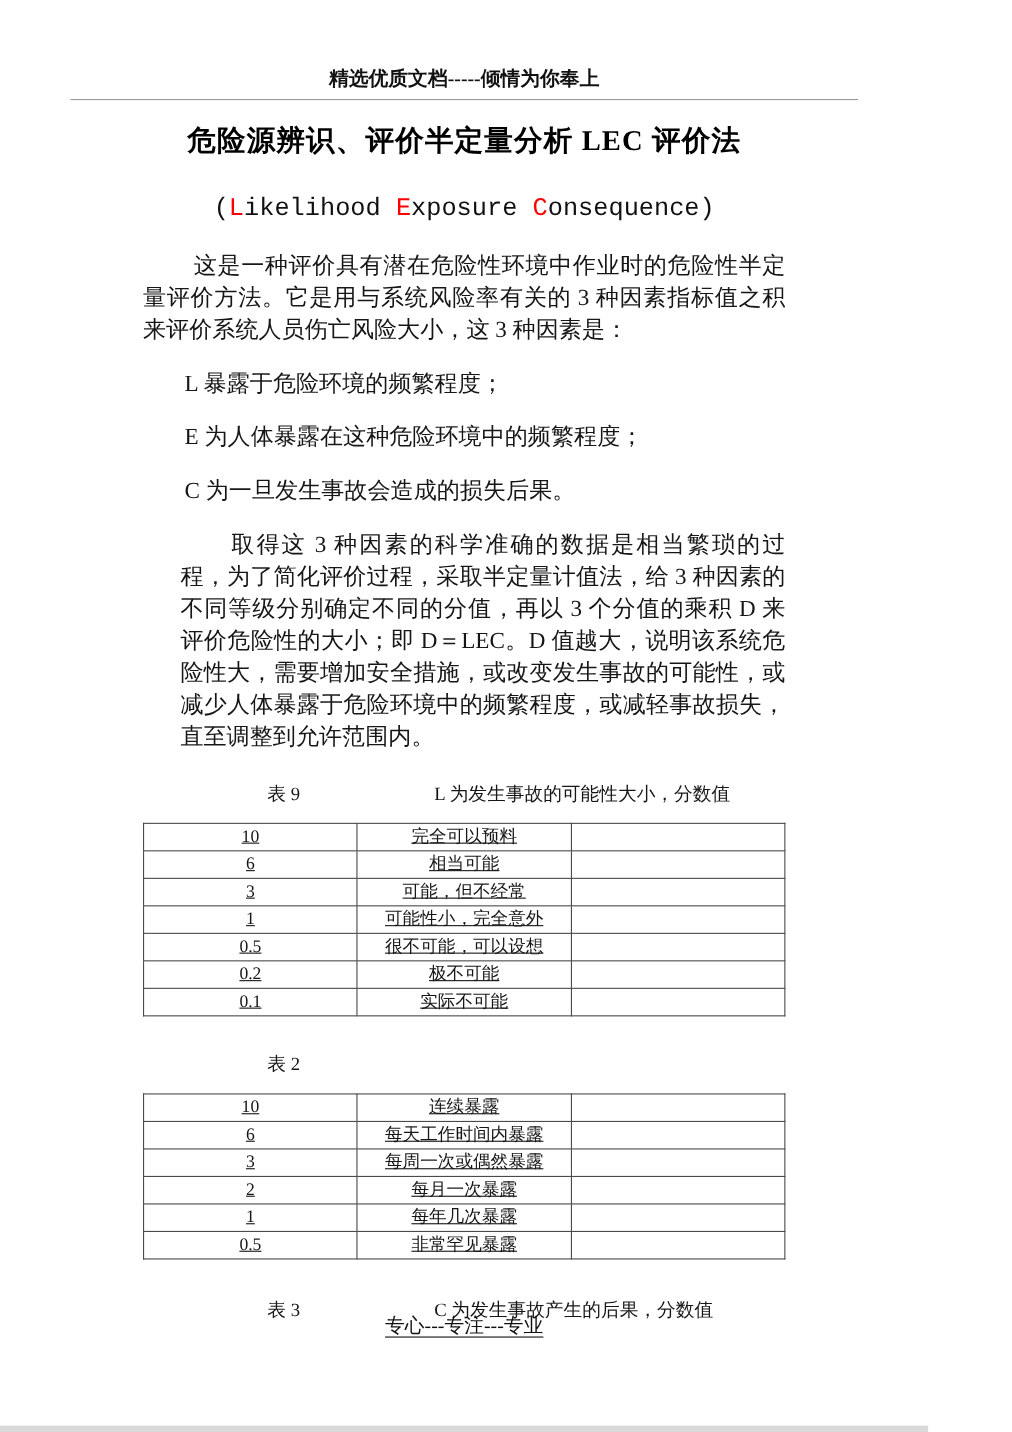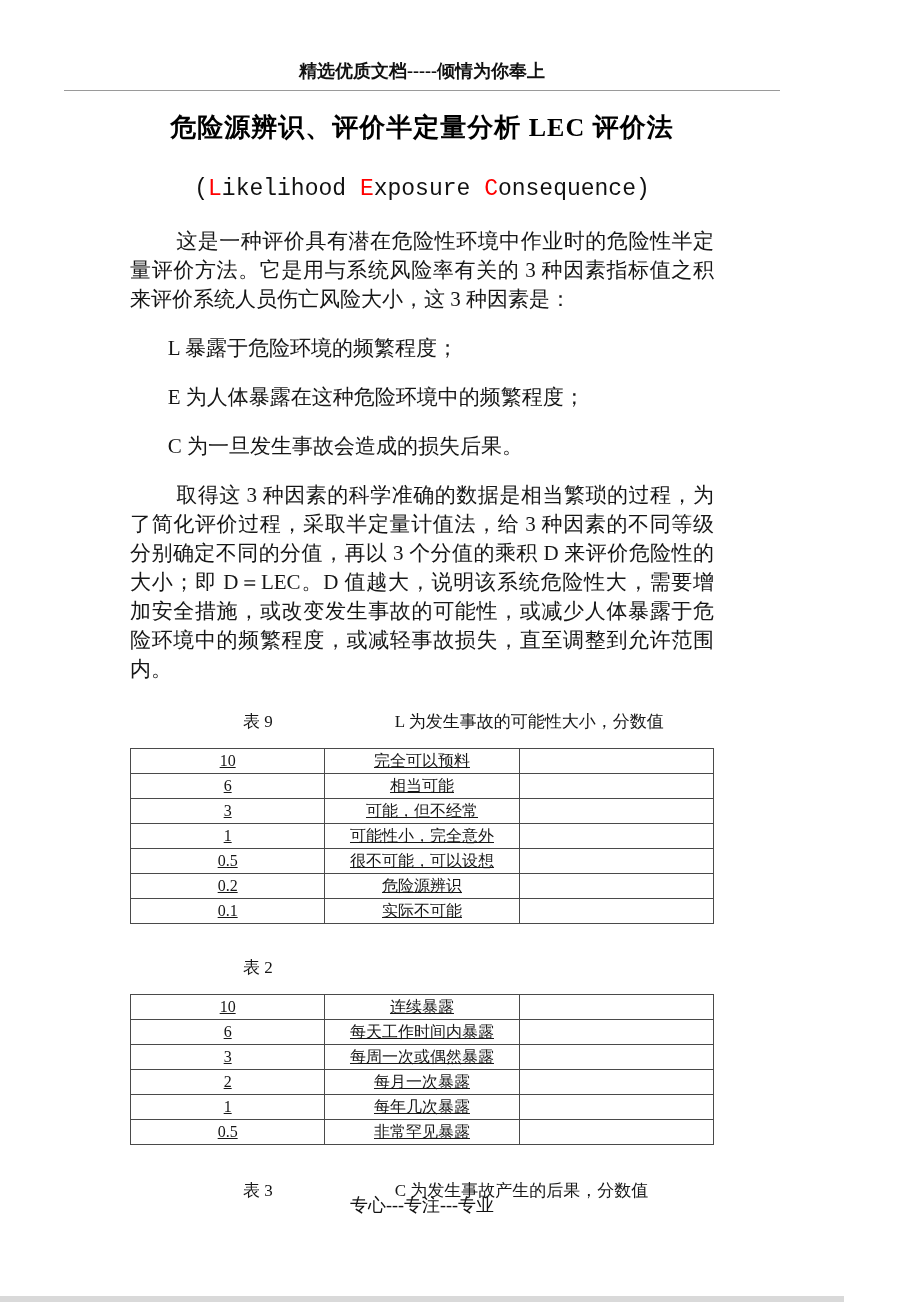--- a/index.html
+++ b/index.html
@@ -42,21 +42,21 @@
   }
   .content {
     margin: 0 130px;
     font-size: 21px;
     line-height: 29px;
     text-align: justify;
   }
   .para { margin: 0; }
   .intro { margin-top: 24px; text-indent: 2.2em; }
   .factor { margin-top: 20px; text-indent: 1.8em; }
-  .method { margin-top: 20px; text-indent: 2.2em; }
+  .method { margin-top: 20px; text-indent: 2.2em; margin-left: 34px; }
   .tbl-caption {
     display: flex;
     margin-top: 26px;
     font-size: 17px;
     line-height: 24px;
     text-align: left;
   }
   .tbl-caption .lbl { margin-left: 113px; }
   .tbl-caption .ttl { margin-left: 122px; }
   .caption-gap-lg { margin-top: 32px; }
@@ -81,21 +81,21 @@
   }
   .doc-footer {
     position: absolute;
     left: 0; right: 0;
     top: 1193px;
     text-align: center;
     font-size: 18px;
     line-height: 24px;
     color: #111;
   }
-  .doc-footer .footer-text { text-underline-offset: 4px; text-align: right; }
+  .doc-footer .footer-text { text-decoration: underline; text-underline-offset: 4px; text-align: right; }
   .page-edge {
     position: absolute;
     left: 0; right: 0; bottom: 0;
     height: 6px;
     background: #d9d9d9;
   }
 </style>
 </head>
 <body>
 
@@ -145,21 +145,21 @@
             <td>可能性小，完全意外</td>
             <td></td>
           </tr>
           <tr>
             <td>0.5</td>
             <td>很不可能，可以设想</td>
             <td></td>
           </tr>
           <tr>
             <td>0.2</td>
-            <td>危险源辨识</td>
+            <td>极不可能</td>
             <td></td>
           </tr>
           <tr>
             <td>0.1</td>
             <td>实际不可能</td>
             <td></td>
           </tr>
         </tbody>
     </table>
 

